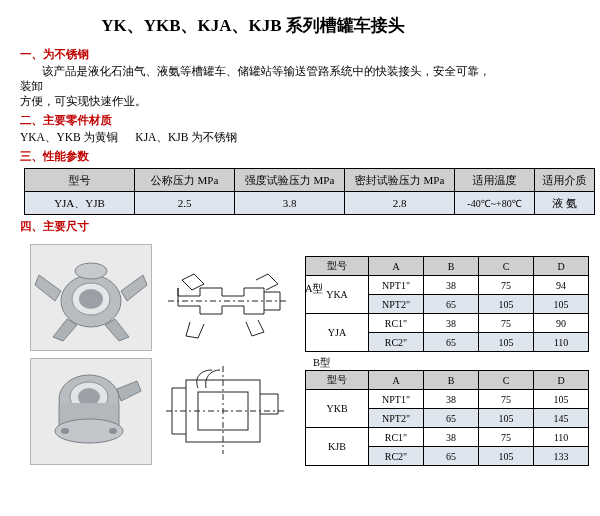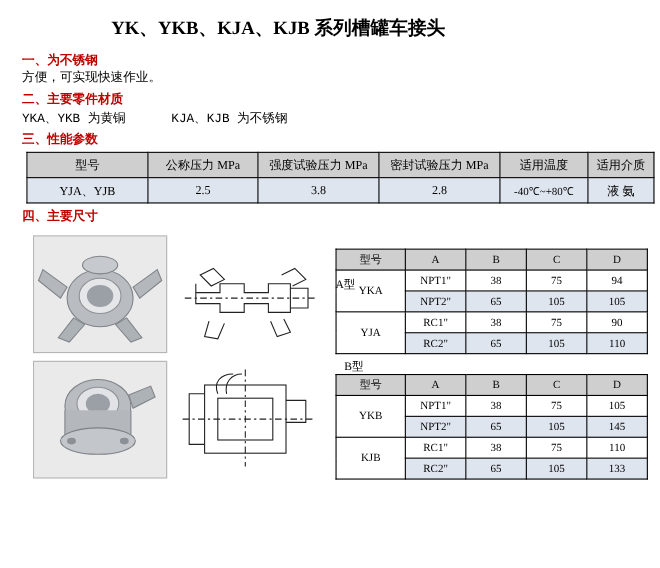--- a/index.html
+++ b/index.html
@@ -46,21 +46,21 @@
   }
   .para .indent {
     display: block;
     text-indent: 22px;
   }
   .para .line2 {
     display: block;
   }
   .material-line {
     font-size: 11.5px;
-    font-family: Liberation Mono, monospace;
+    font-family: Liberation Serif, serif;
     margin: 1px 0 0 6px;
     white-space: pre;
   }
 
   
   table.spec {
     border-collapse: collapse;
     margin: 4px 0 0 10px;
     width: 570px;
     table-layout: fixed;
@@ -136,20 +136,21 @@
 </style>
 </head>
 <body>
 
 <div class="page">
 
   <div class="title">YK、YKB、KJA、KJB 系列槽罐车接头</div>
 
   <div class="section-head">一、为不锈钢</div>
   <div class="para">
+    <span class="indent">该产品是液化石油气、液氨等槽罐车、储罐站等输送管路系统中的快装接头，安全可靠，装卸</span>
     <span class="line2">方便，可实现快速作业。</span>
   </div>
 
   <div class="section-head">二、主要零件材质</div>
   <div class="material-line">YKA、YKB 为黄铜      KJA、KJB 为不锈钢</div>
 
   <div class="section-head">三、性能参数</div>
 
   <table class="spec">
     <colgroup>

